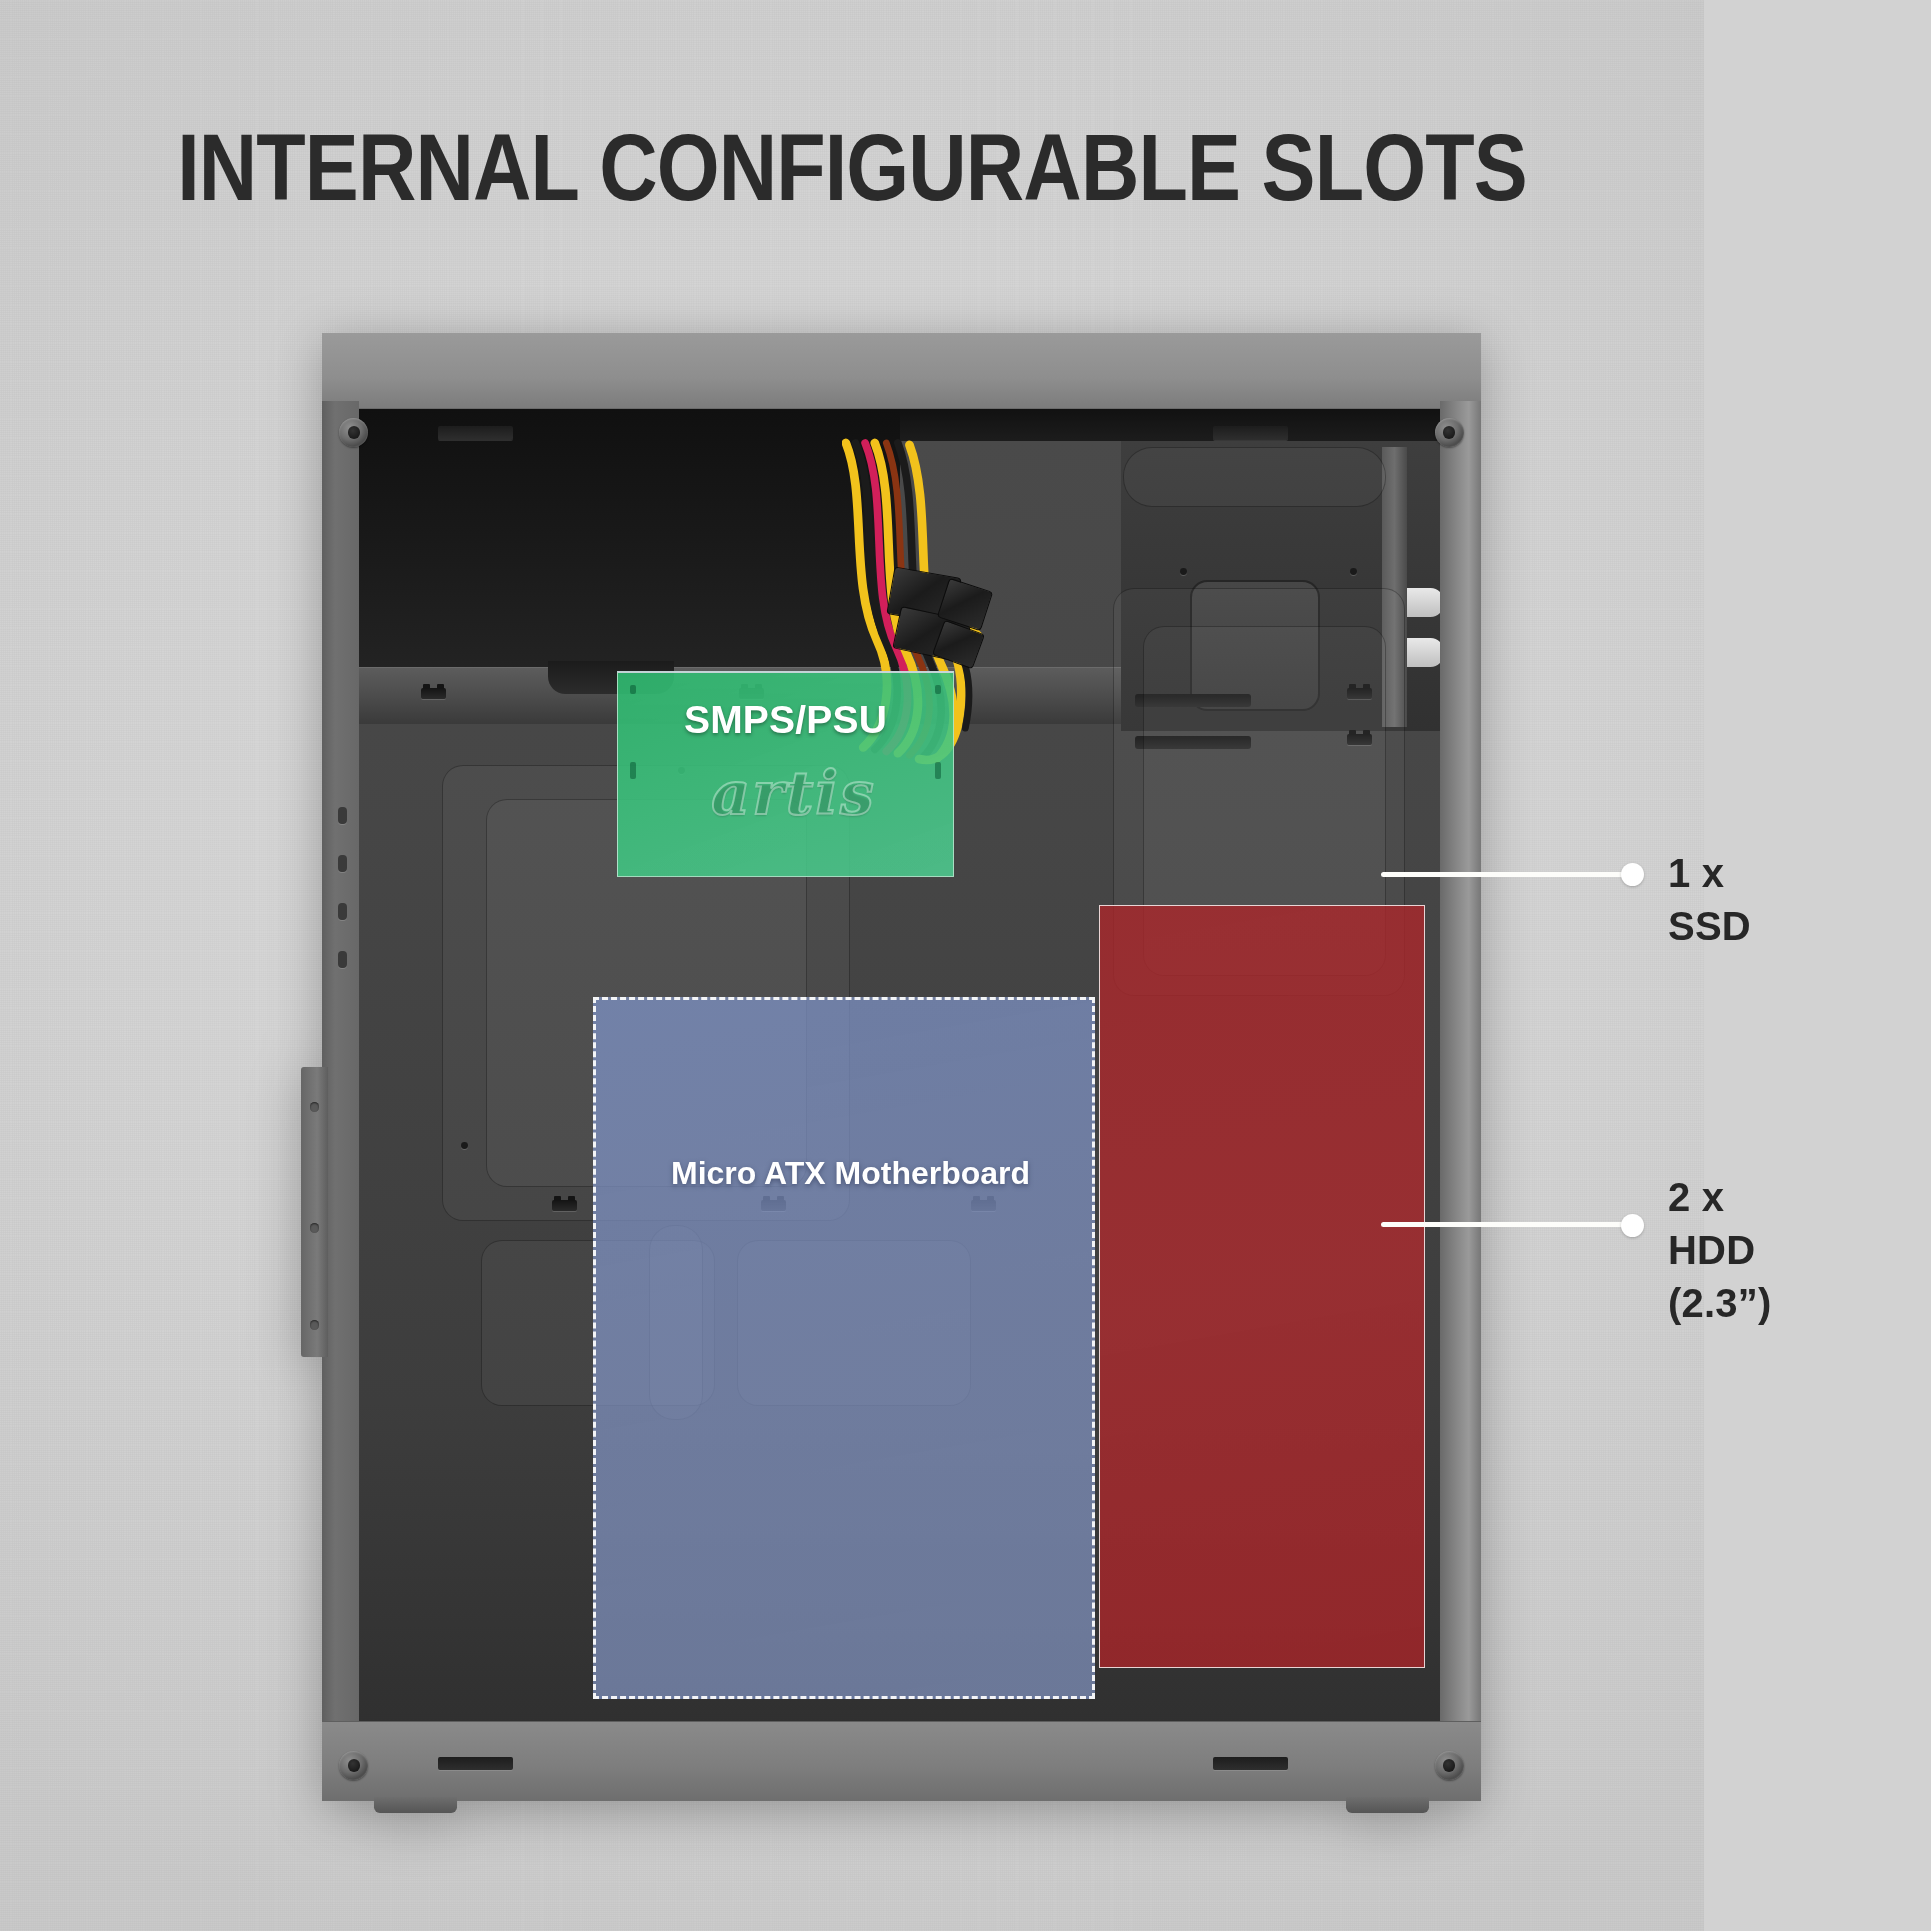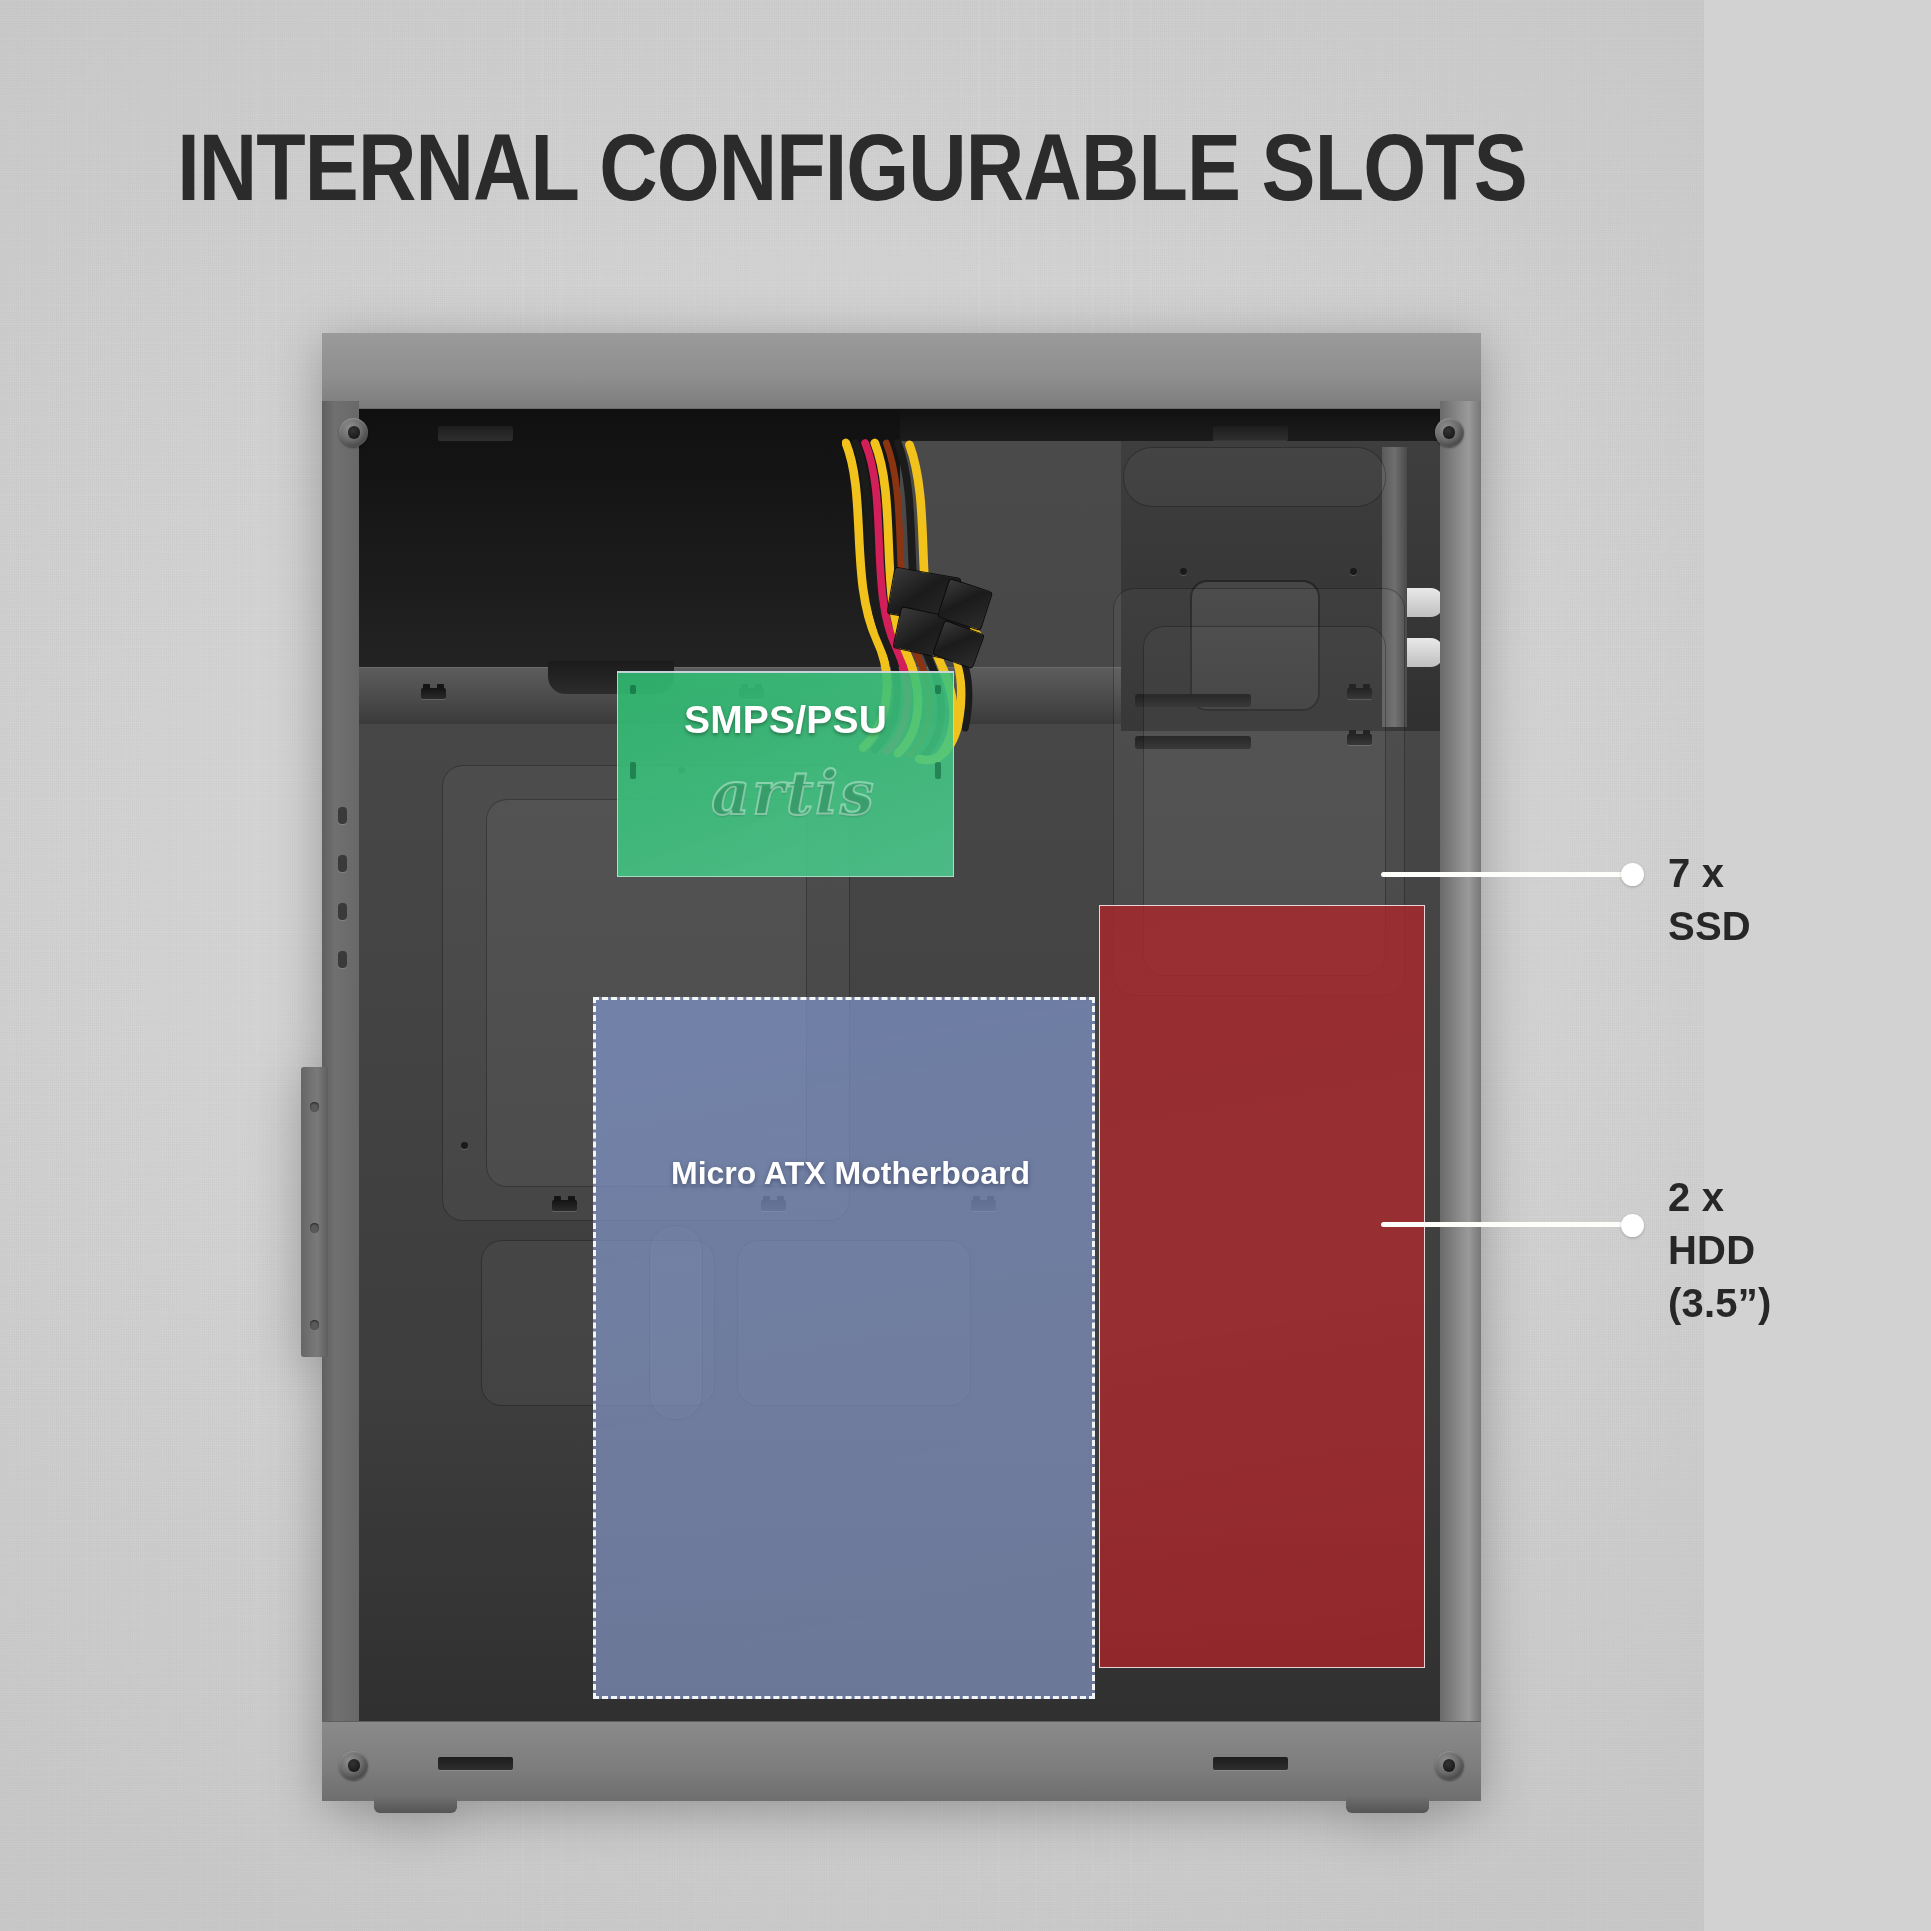--- a/index.html
+++ b/index.html
@@ -338,20 +338,20 @@
       <div class="psu-screw" style="right:11.6px;top:89px;"></div>
       <div class="psu-screw" style="left:11.6px;top:11.6px;height:9.7px;"></div>
       <div class="psu-screw" style="right:11.6px;top:11.6px;height:9.7px;"></div>
       <div class="lbl">SMPS/PSU</div>
       <div class="artis">artis</div>
     </div>
   </div>
 
   <div class="leader" style="left:1381px;top:872px;width:246px;"></div>
   <div class="dot" style="left:1621px;top:863px;"></div>
-  <div class="callout" style="left:1668px;top:847px;">7 x SSD</div>
+  <div class="callout" style="left:1668px;top:847px;">1 x SSD</div>
 
   <div class="leader" style="left:1381px;top:1222px;width:246px;"></div>
   <div class="dot" style="left:1621px;top:1214px;"></div>
   <div class="callout" style="left:1668px;top:1171px;">2 x HDD
-(3.5”)</div>
+(2.3”)</div>
 </div>
 
 
 </body></html>

